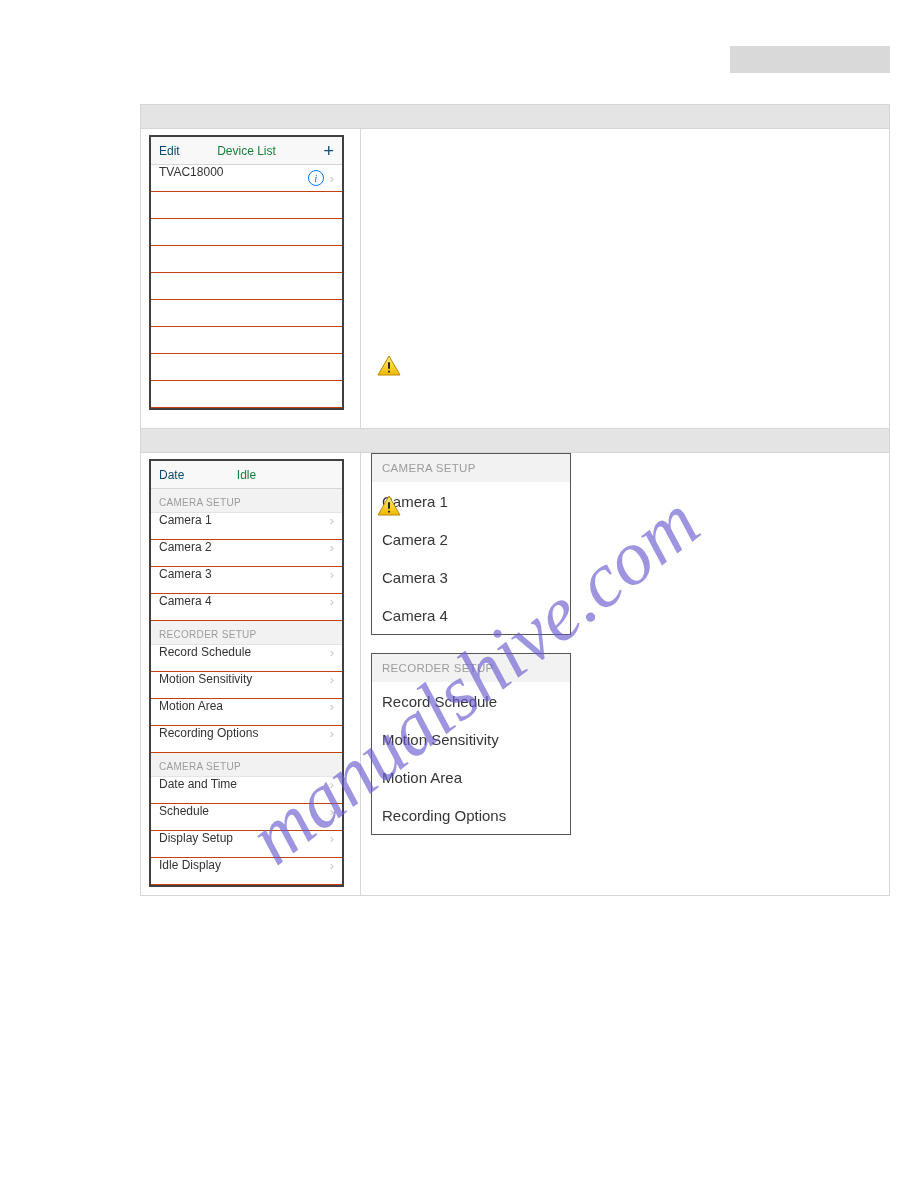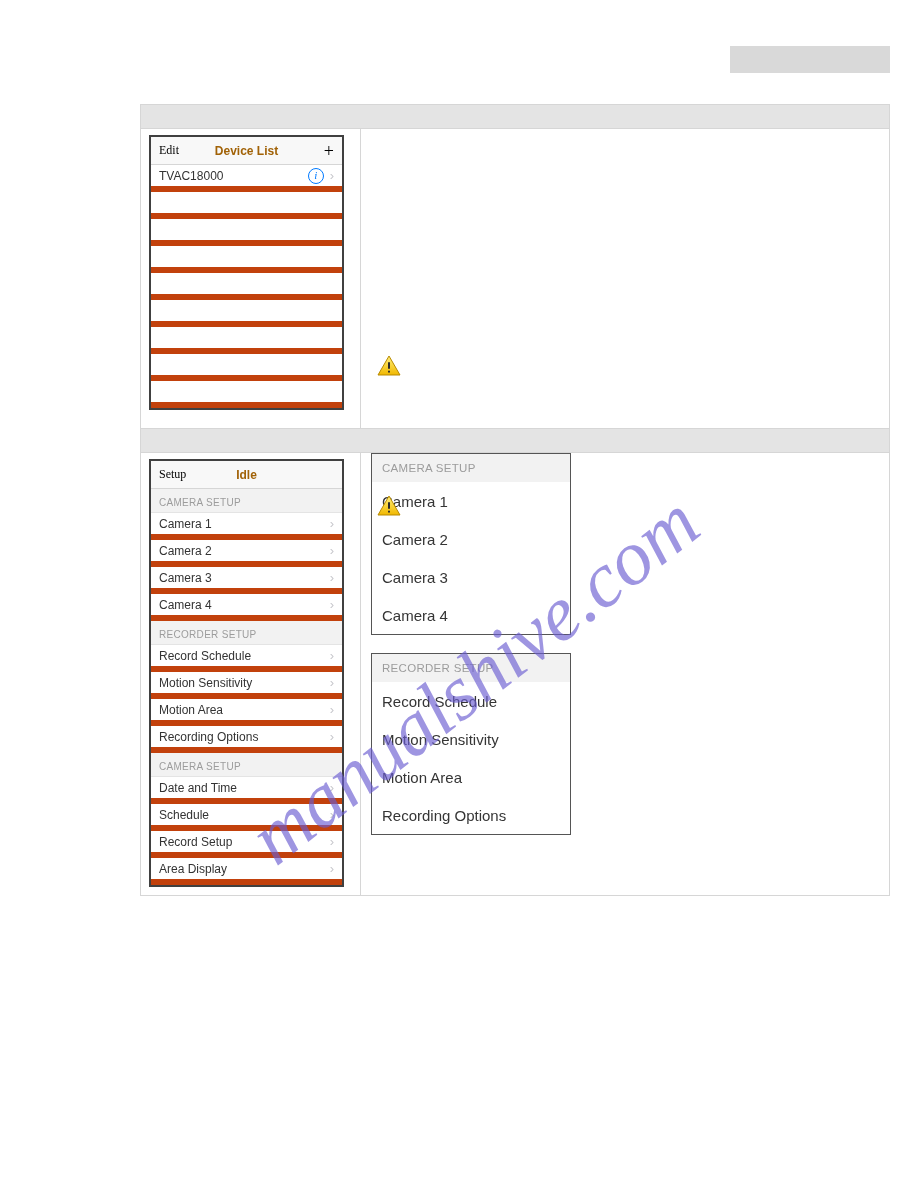--- a/index.html
+++ b/index.html
@@ -54,33 +54,31 @@
   .ios-navbar {
     display: flex;
     align-items: center;
     justify-content: space-between;
     background: #f8f8f8;
     border-bottom: 1px solid #d6d6d6;
     height: 28px;
     padding: 0 8px;
   }
   .ios-navbar .left, .ios-navbar .right {
-    color: #000000;
+    color: #0c4a6e;
     font-size: 12px;
     width: 40px;
-    font-family: Liberation Serif, serif;
   }
   .ios-navbar .right { text-align: right; font-size: 18px; font-weight: 300; line-height: 18px; }
-  .ios-navbar .title { font-weight: 700; font-size: 12px; color: #a16207; flex: 1; text-align: center; }
+  .ios-navbar .title { font-weight: 400; font-size: 12px; color: #15803d; flex: 1; text-align: center; }
   .ios-row {
     display: flex;
-    align-items: center;
     justify-content: space-between;
     height: 27px;
-    border-bottom: 6px solid #c2410c;
+    border-bottom: 1px solid #c2410c;
     padding: 0 8px;
     font-size: 12px;
     color: #333;
     background: #fff;
   }
   .ios-row .chev { color: #c7c7cc; font-size: 13px; }
   .ios-row .info-group { display: flex; align-items: center; gap: 6px; }
   .ios-row .info-icon {
     width: 16px; height: 16px; border: 1px solid #007aff; border-radius: 50%;
     display: inline-flex; align-items: center; justify-content: center;
@@ -183,21 +181,21 @@
   </tr>
 
   <tr>
         <td colspan="2" class="band-cell"></td>
       </tr>
 
   <tr>
     <td class="col-left left-cell-2">
       <div class="ios-frame">
         <div class="ios-navbar">
-          <span class="left">Setup</span>
+          <span class="left">Date</span>
           <span class="title">Idle</span>
           <span class="right"></span>
         </div>
         <div id="screen2-sections">
               <div class="ios-section-header">CAMERA SETUP</div>
               <div class="ios-row">
                 <span>Camera 1</span>
                 <span class="chev">›</span>
               </div>
               <div class="ios-row">
@@ -232,25 +230,25 @@
               <div class="ios-section-header">CAMERA SETUP</div>
               <div class="ios-row">
                 <span>Date and Time</span>
                 <span class="chev">›</span>
               </div>
               <div class="ios-row">
                 <span>Schedule</span>
                 <span class="chev">›</span>
               </div>
               <div class="ios-row">
-                <span>Record Setup</span>
-                <span class="chev">›</span>
-              </div>
-              <div class="ios-row">
-                <span>Area Display</span>
+                <span>Display Setup</span>
+                <span class="chev">›</span>
+              </div>
+              <div class="ios-row">
+                <span>Idle Display</span>
                 <span class="chev">›</span>
               </div>
             </div>
       </div>
     </td>
     <td class="col-right right-cell right-cell-2">
       <div class="warn-wrap2">
         <svg class="warn-icon" viewBox="0 0 24 22">
           <path d="M12 1 L23 20 L1 20 Z" fill="url(#g1)" stroke="#b78900" stroke-width="1"></path>
           <rect x="11" y="7" width="2" height="7" rx="1" fill="#2b2b2b"></rect>

